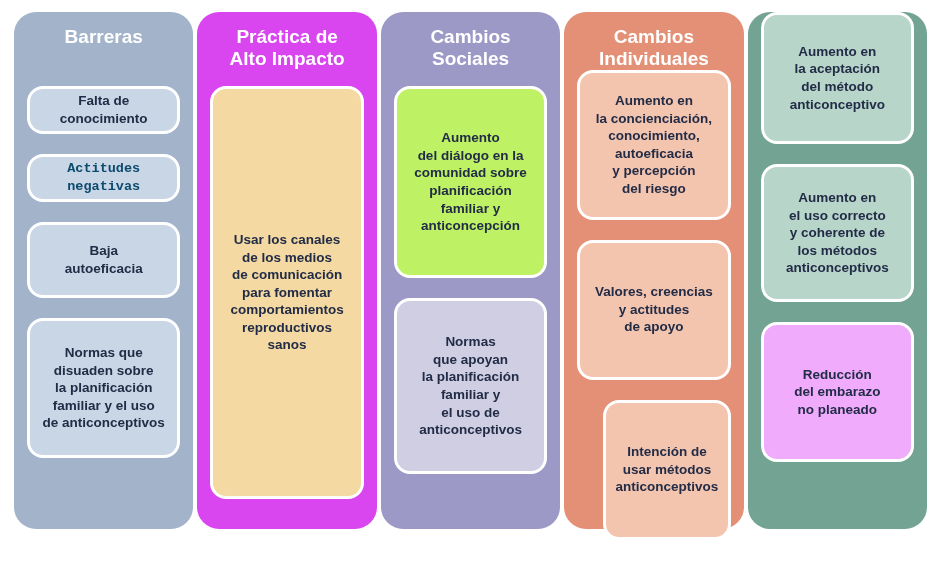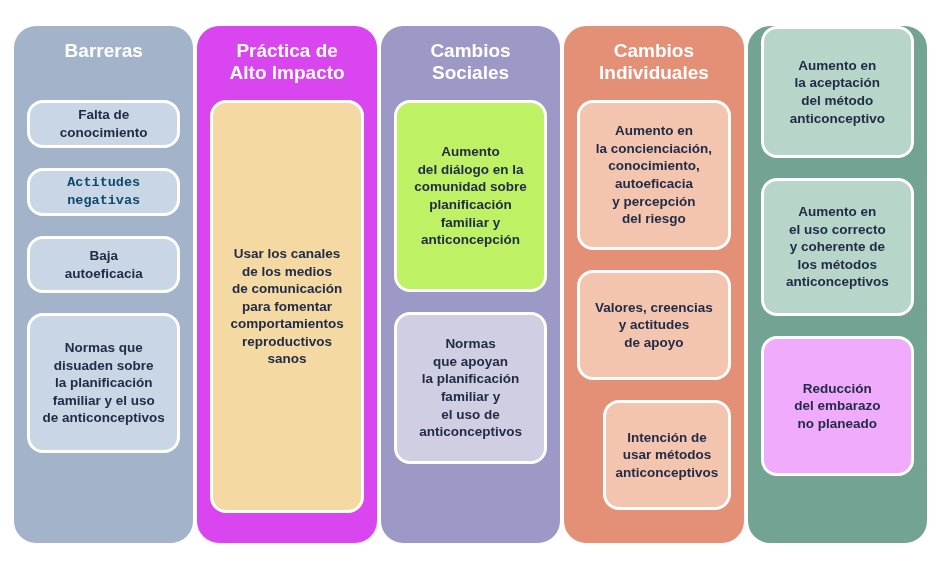--- a/index.html
+++ b/index.html
@@ -1,44 +1,44 @@
 <!DOCTYPE html>
 <html><head>
 <meta charset="utf-8">
 <style>
   html,body{margin:0;padding:0;background:#ffffff;}
   .canvas{
     width:940px;height:568px;background:#ffffff;overflow:hidden;
     font-family:"Liberation Sans","DejaVu Sans",sans-serif;
   }
   .diagram{
-    display:flex;gap:4px;padding:26px 13px 0 14px;box-sizing:border-box;
+    display:flex;gap:4px;padding:12px 13px 0 14px;box-sizing:border-box;
   }
   .column{
     flex:1;height:517px;border-radius:22px;padding:0 13px;box-sizing:border-box;
     display:flex;flex-direction:column;
   }
   .col-header{
     height:74px;box-sizing:border-box;padding-top:14px;
     display:flex;align-items:flex-start;justify-content:center;
     text-align:center;white-space:pre-line;
     font-size:19px;font-weight:bold;line-height:1.15;
   }
   .box{
     border:3px solid #ffffff;border-radius:16px;box-sizing:border-box;
     display:flex;align-items:center;justify-content:center;
     text-align:center;white-space:pre-line;
     font-size:13.5px;font-weight:bold;line-height:1.3;
     padding:2px 3px;margin-bottom:20px;flex-shrink:0;
   }
   .box:last-child{margin-bottom:0;}
-  .h56{height:48px}.h58{height:57px}.h108{height:140px}
+  .h56{height:48px}.h58{height:76px}.h108{height:140px}
   .h413{height:413px}
-  .h192{height:192px}.h196{height:152px}
-  .h150{height:150px}.h110{height:110px}
+  .h192{height:192px}.h196{height:176px}
+  .h150{height:150px}.h110{height:140px}
   .h132{height:132px}.h138{height:138px}
 </style>
 </head>
 <body>
 
 <div class="canvas">
   <div class="diagram">
 
     <div class="column" style="background: rgb(163, 179, 202);">
       <div class="col-header" style="color: rgb(255, 255, 255);">Barreras</div>

